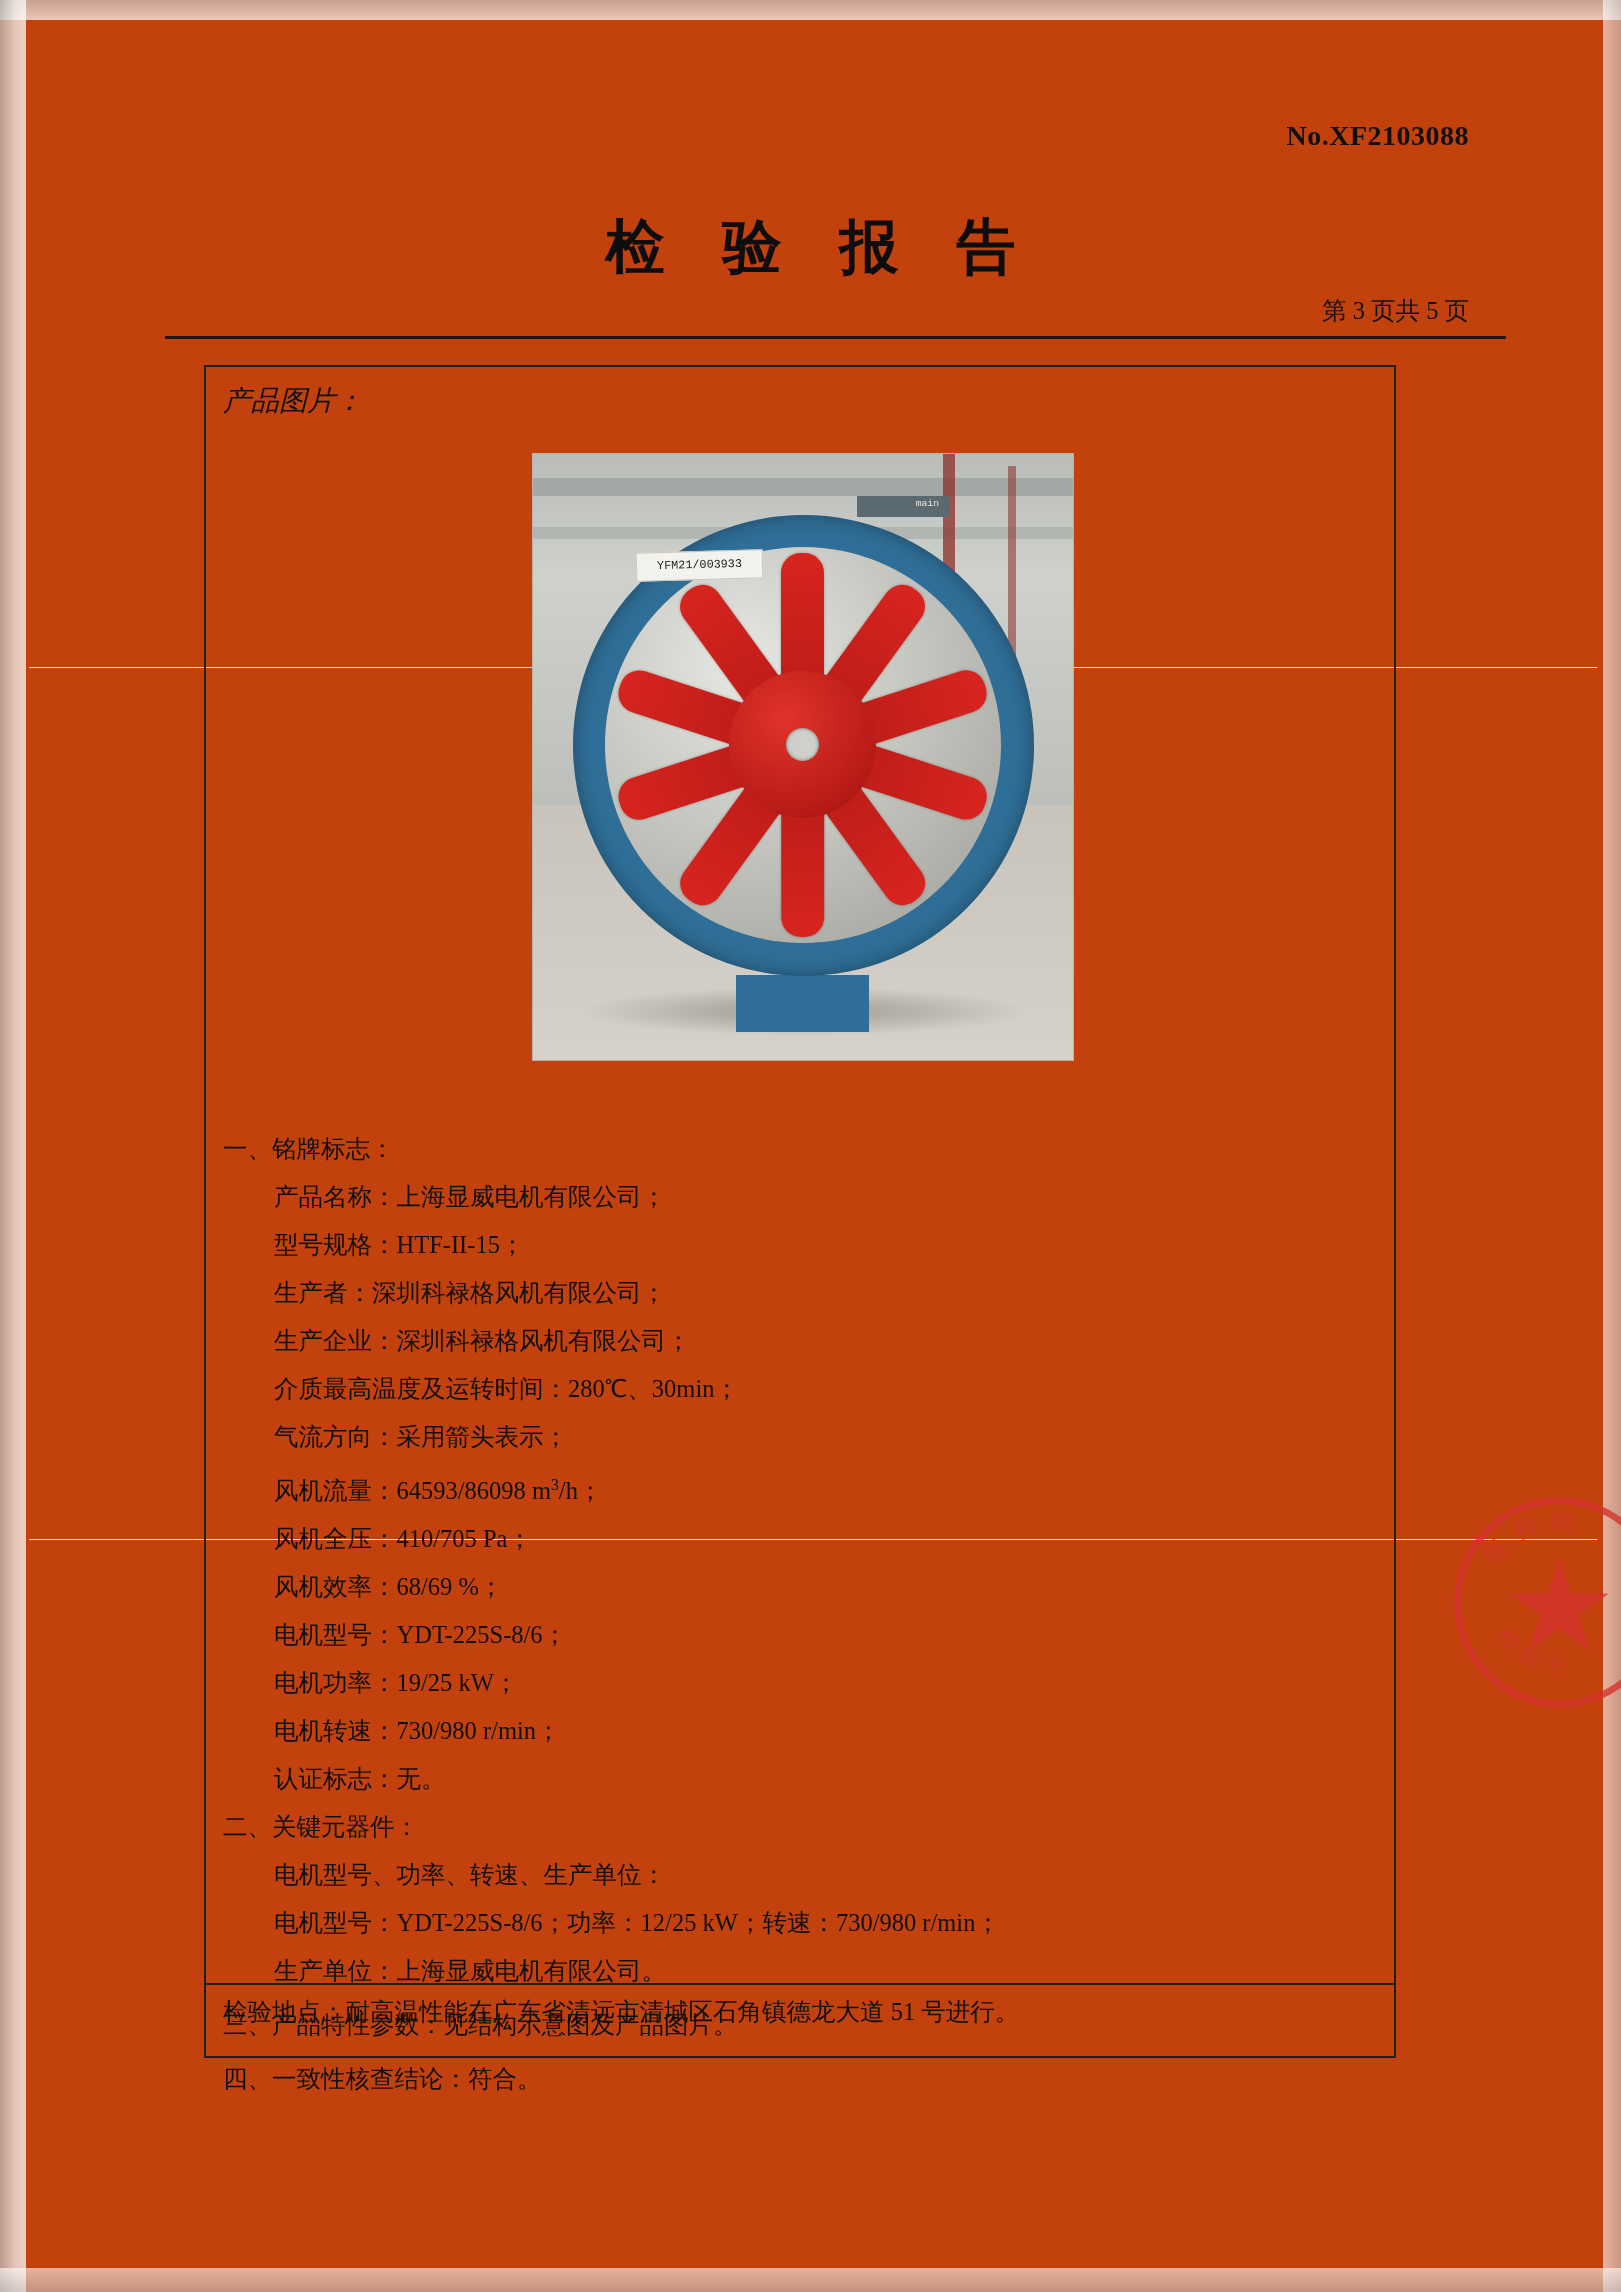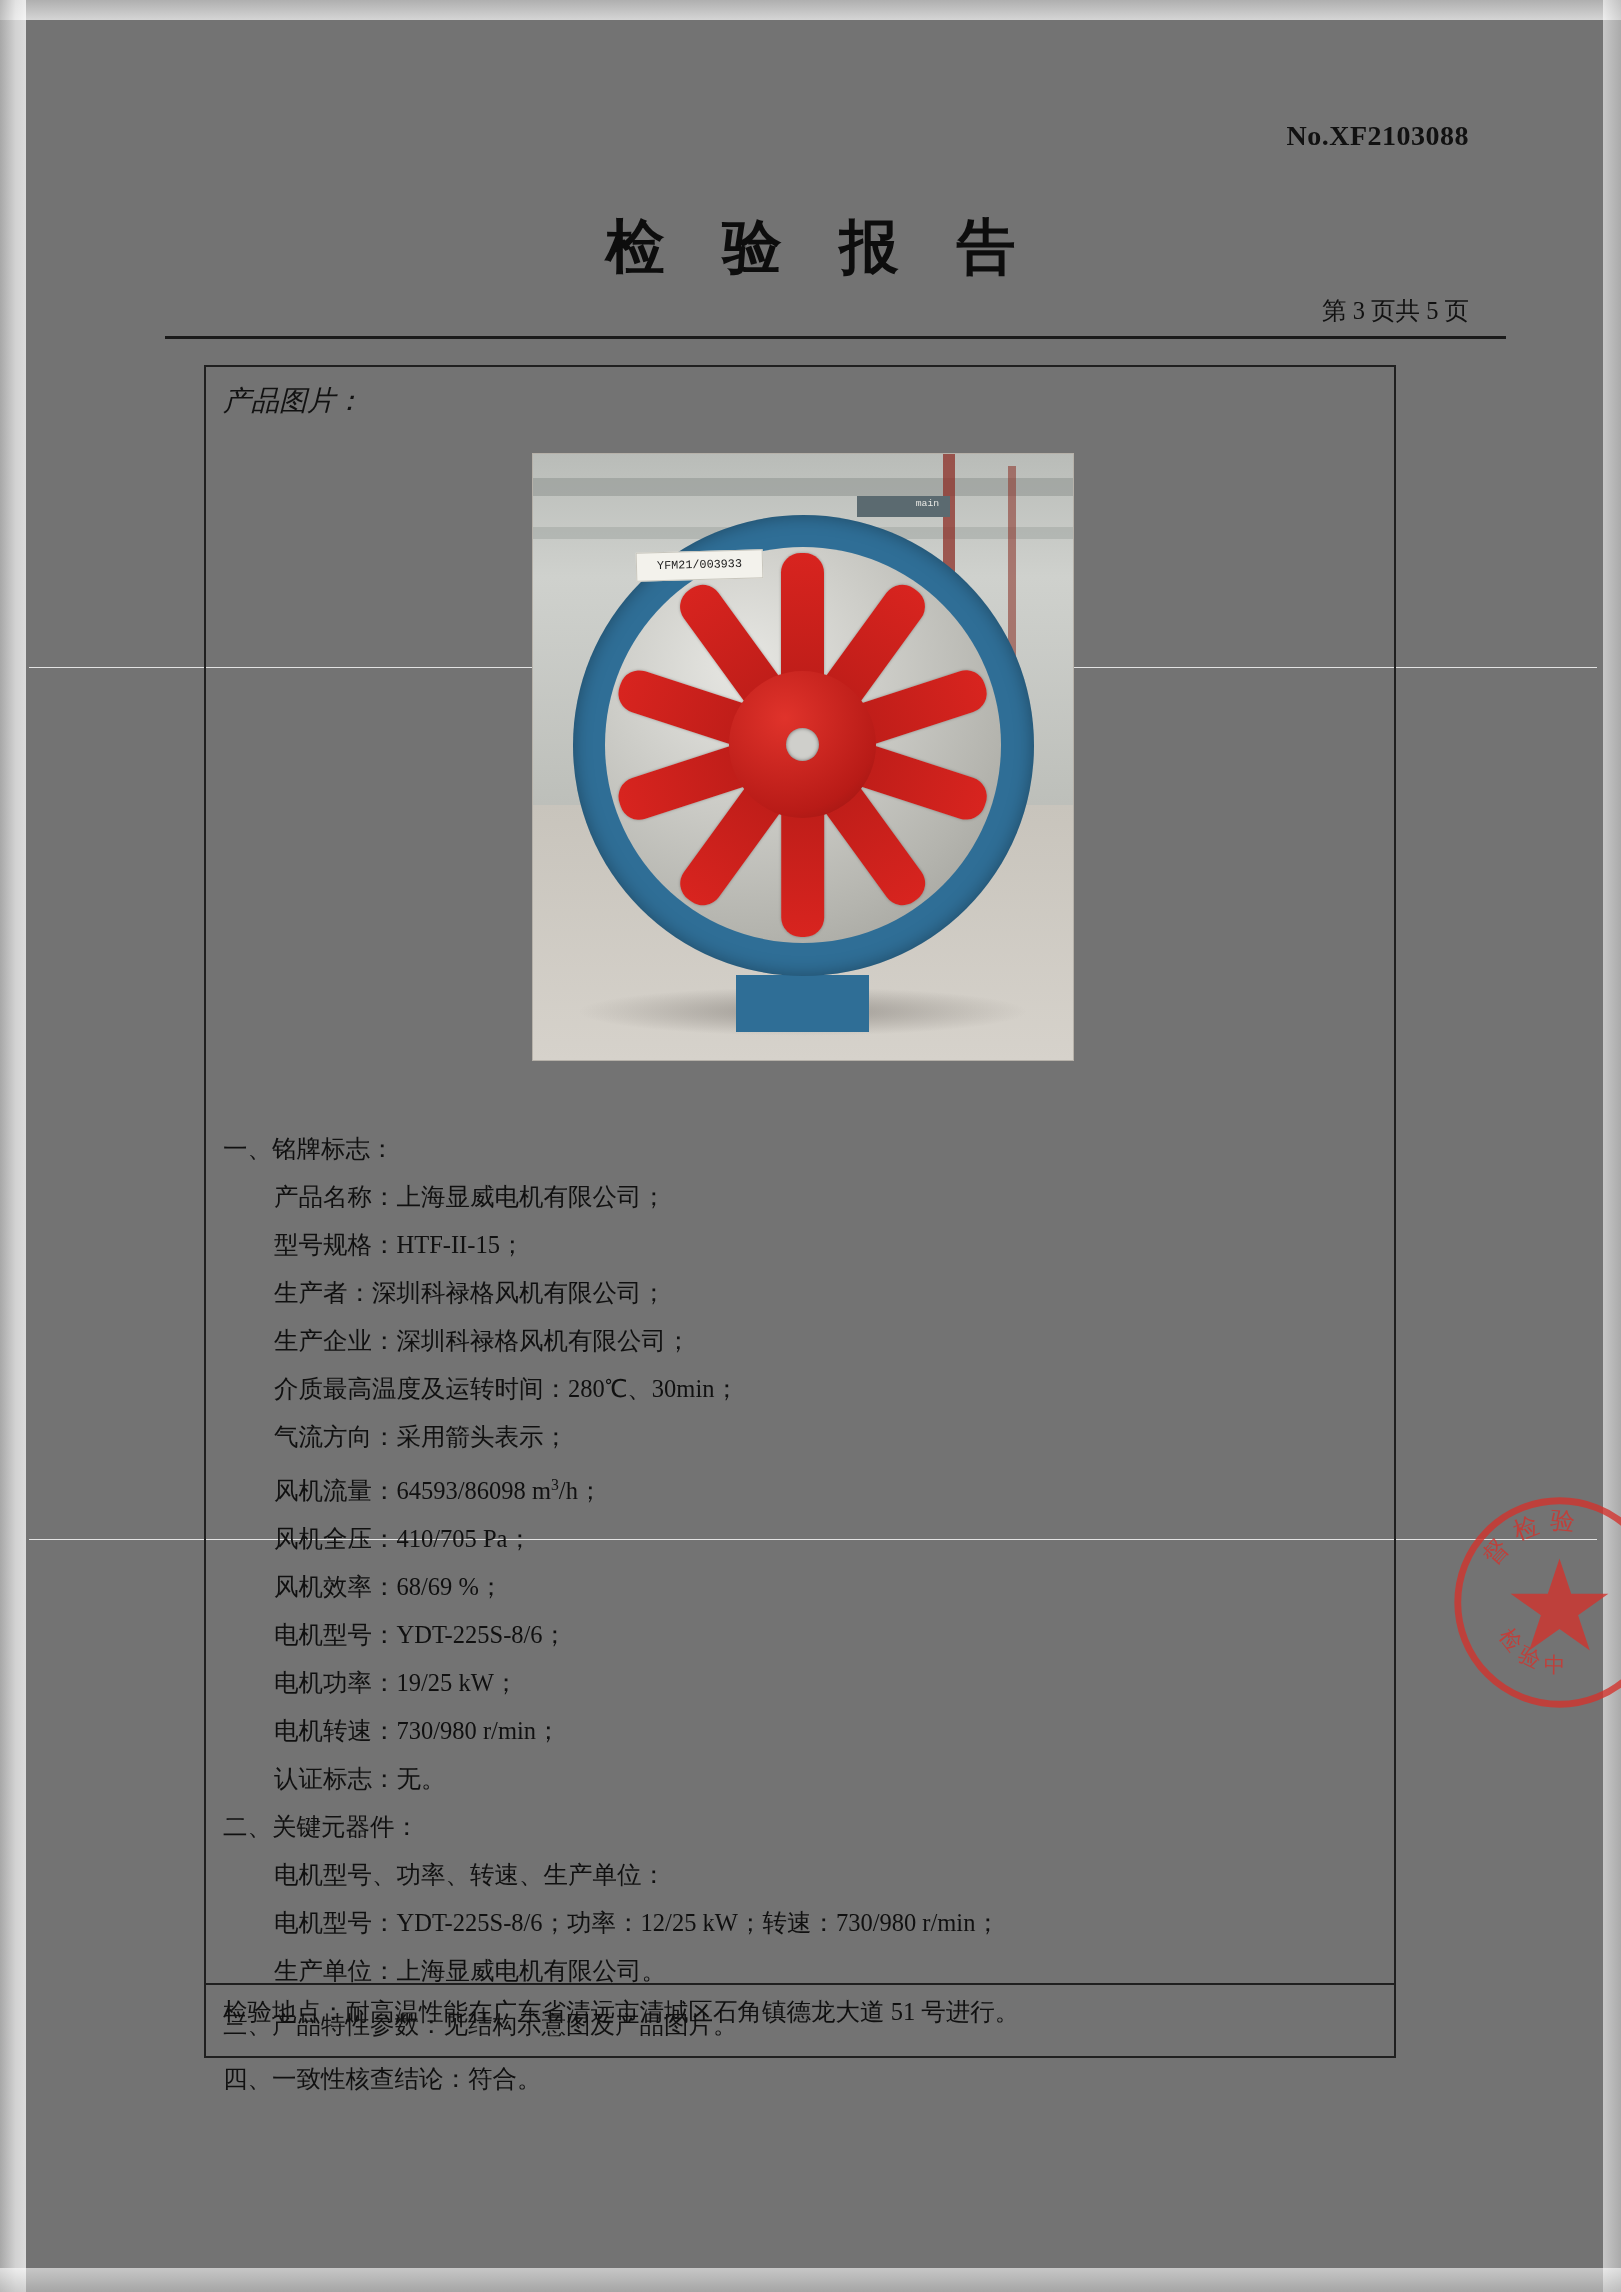--- a/index.html
+++ b/index.html
@@ -9,21 +9,21 @@
   }
   body {
     width: 1621px;
     height: 2293px;
     font-family: "Liberation Serif", serif;
   }
   .page {
     position: relative;
     width: 1621px;
     height: 2293px;
-    background: #737373;
+    background: #c2410c;
     overflow: hidden;
   }
   
   .scan-edge-left {
     position: absolute;
     left: 0; top: 0;
     width: 25.5px; height: 2293px;
     background: linear-gradient(to right, #b9b9b9, #f2f2f2 60%, #ffffff);
     opacity: .75;
     pointer-events: none;

